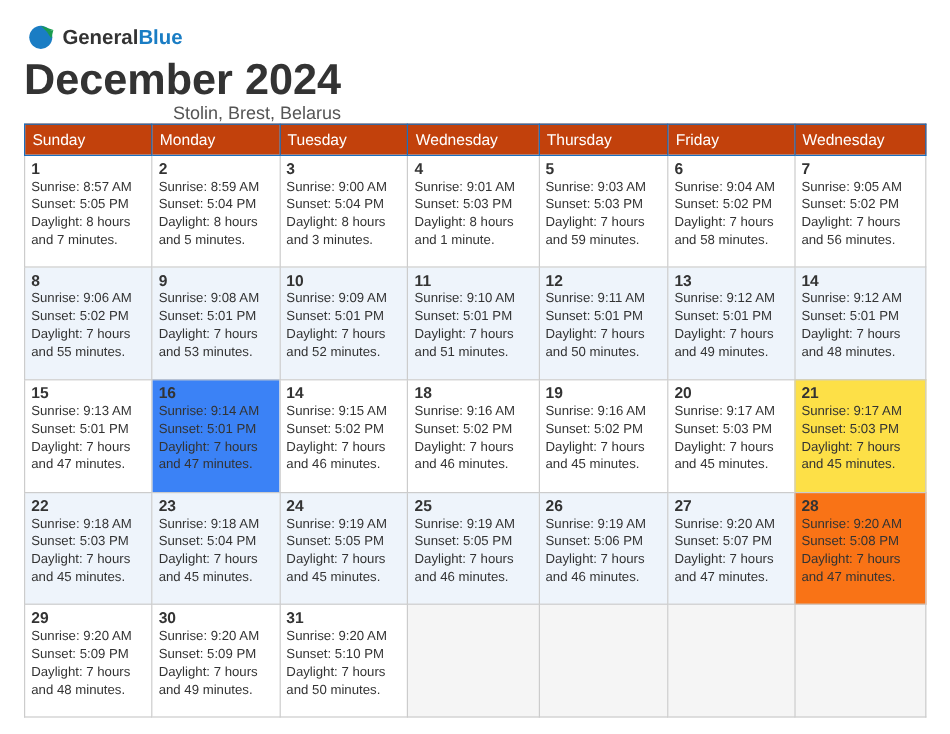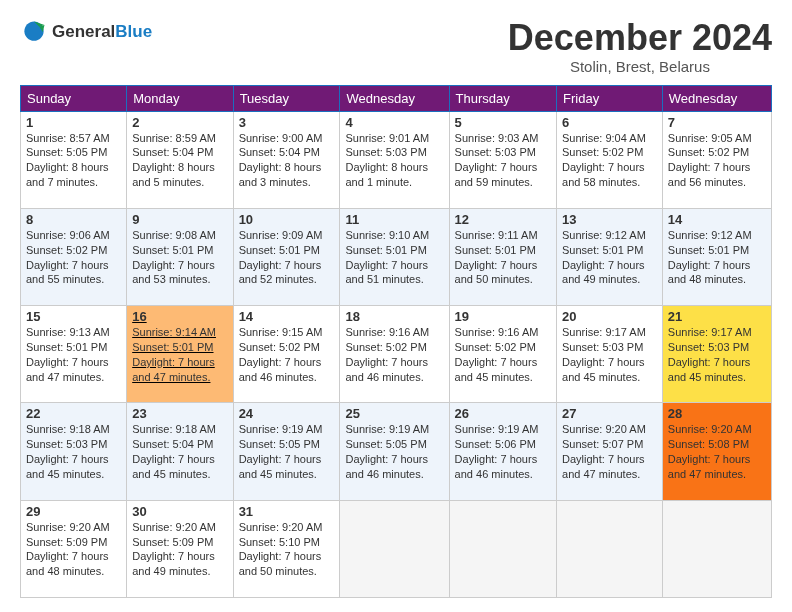--- a/index.html
+++ b/index.html
@@ -14,52 +14,52 @@
       width: 792px;
       height: 612px;
       padding: 18px 20px 14px 20px;
       display: flex;
       flex-direction: column;
     }
     .header {
       display: flex;
       justify-content: space-between;
       align-items: flex-start;
-      margin-bottom: 10px;
+      flex-direction: column;
     }
     .logo {
       display: flex;
       align-items: center;
       gap: 4px;
     }
     .logo-icon {
       width: 28px;
       height: 28px;
     }
     .title-section {
-      text-align: center;
+      text-align: right;
     }
     .main-title {
       font-size: 36px;
       font-weight: bold;
       color: #333;
       line-height: 1.1;
     }
     .subtitle {
       font-size: 15px;
       color: #555;
     }
     .calendar {
       flex: 1;
       border-collapse: collapse;
       width: 100%;
       font-size: 10.5px;
     }
     .calendar th {
-      background: #701a75;
+      background: #c2410c;
       color: #fff;
       text-align: left;
       padding: 5px 6px;
       font-size: 13px;
       font-weight: normal;
       border: 1px solid #1a6fbf;
     }
     .calendar td {
       vertical-align: top;
       border: 1px solid #ccc;
@@ -182,21 +182,21 @@
           <td style="background: rgb(238, 244, 251);">
             <span class="day-num">14</span>
             <div class="day-info">Sunrise: 9:12 AM<br>Sunset: 5:01 PM<br>Daylight: 7 hours and 48 minutes.</div>
           </td>
         </tr>
         <tr>
           <td style="background: rgb(255, 255, 255); margin-left: 32px;">
             <span class="day-num">15</span>
             <div class="day-info">Sunrise: 9:13 AM<br>Sunset: 5:01 PM<br>Daylight: 7 hours and 47 minutes.</div>
           </td>
-          <td style="background: #fdba74; text-decoration: underline;">
+          <td style="background: #3b82f6;">
             <span class="day-num">16</span>
             <div class="day-info">Sunrise: 9:14 AM<br>Sunset: 5:01 PM<br>Daylight: 7 hours and 47 minutes.</div>
           </td>
           <td style="background: rgb(255, 255, 255);">
             <span class="day-num">14</span>
             <div class="day-info">Sunrise: 9:15 AM<br>Sunset: 5:02 PM<br>Daylight: 7 hours and 46 minutes.</div>
           </td>
           <td style="background: rgb(255, 255, 255);">
             <span class="day-num">18</span>
             <div class="day-info">Sunrise: 9:16 AM<br>Sunset: 5:02 PM<br>Daylight: 7 hours and 46 minutes.</div>

